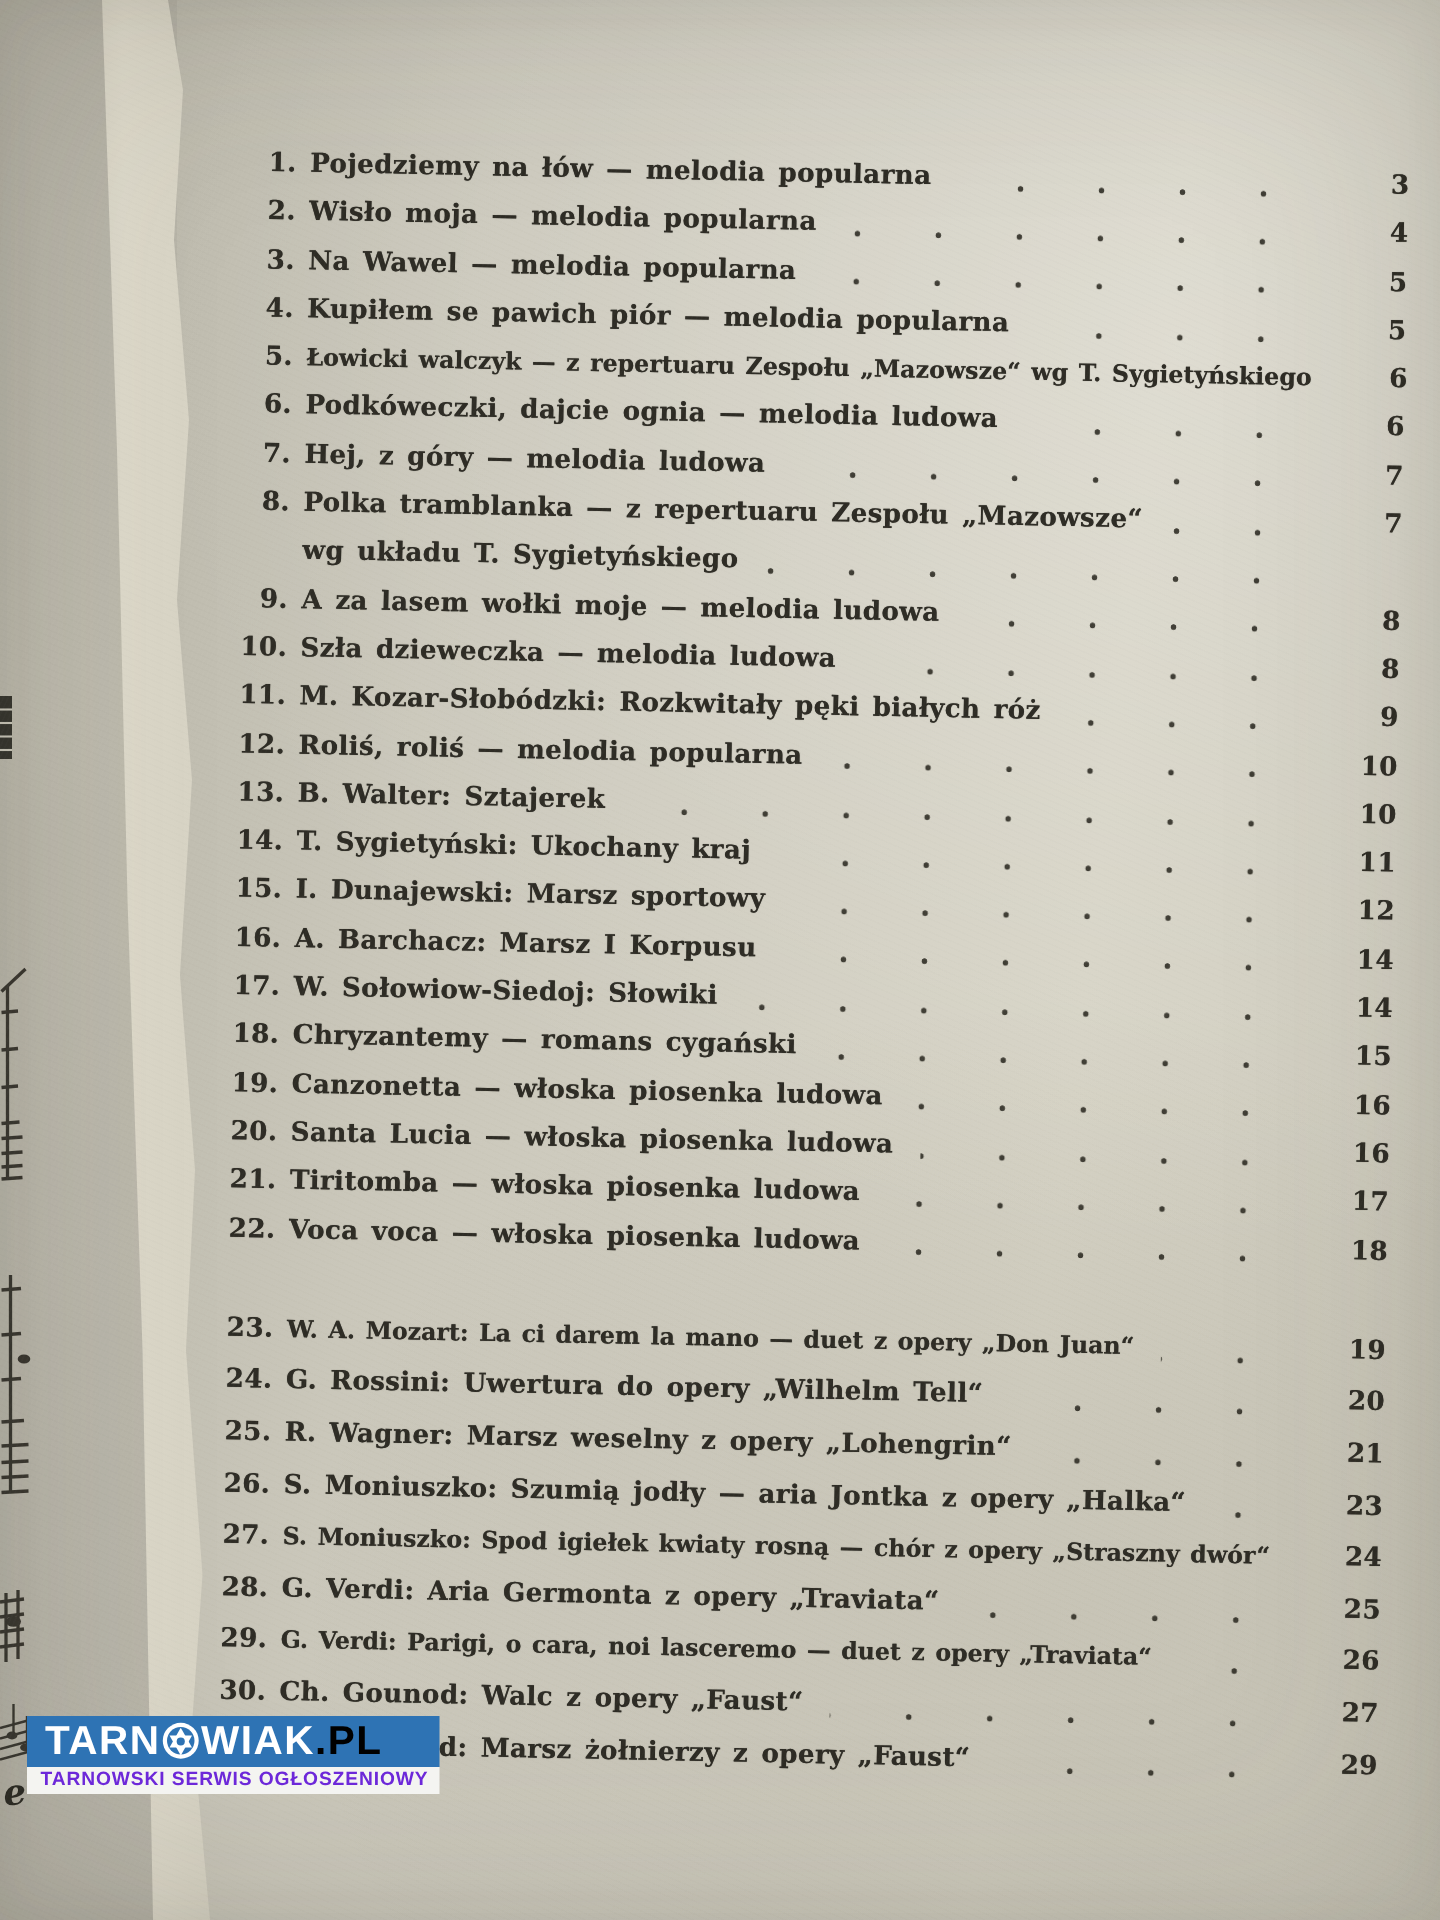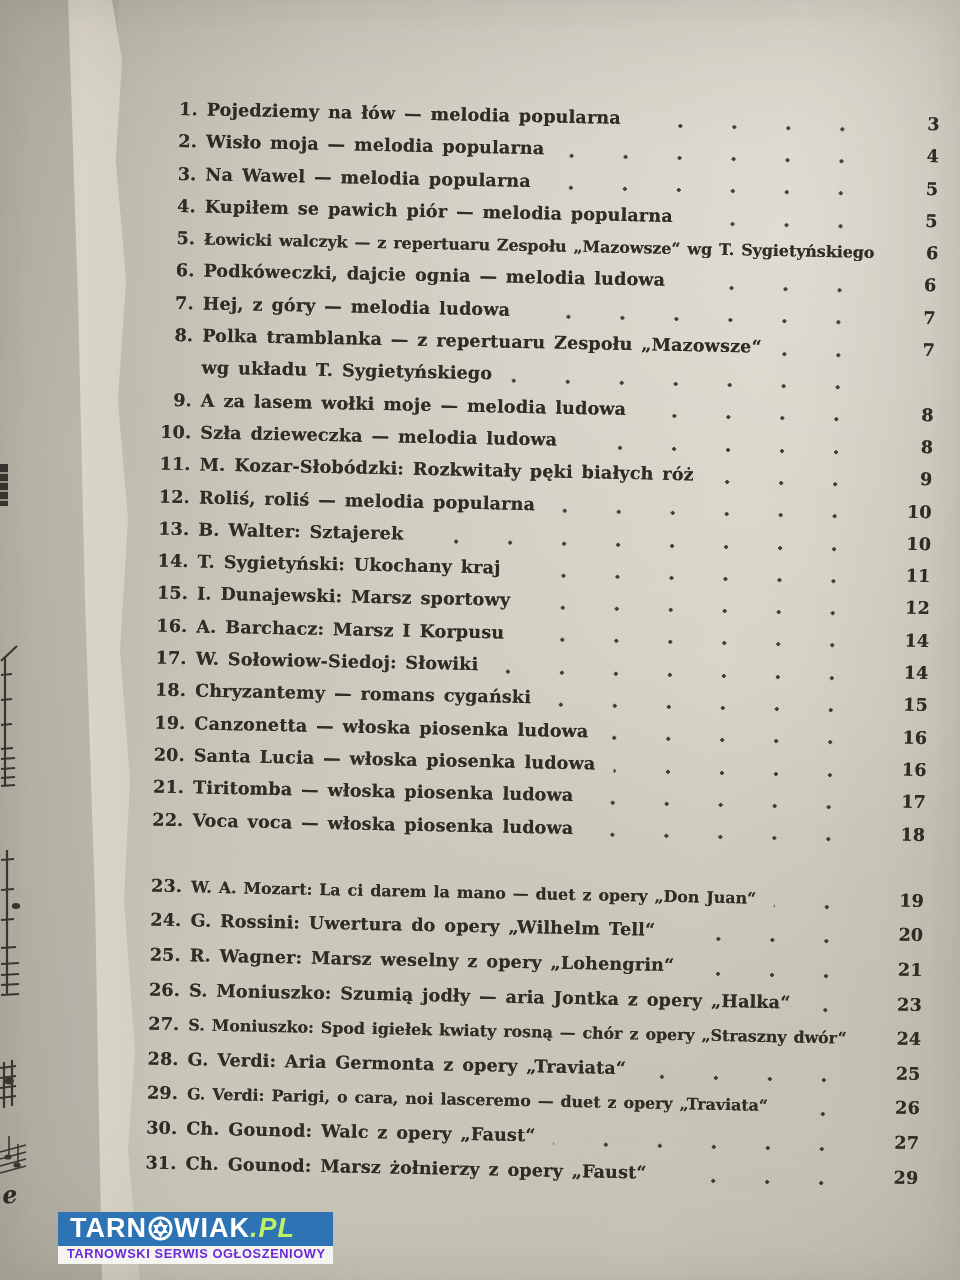--- a/index.html
+++ b/index.html
@@ -48,27 +48,27 @@
   .title{white-space:nowrap;}
   .row.long .title{font-size:15.8px;letter-spacing:0;word-spacing:1.5px;}
   .leader{
     flex:1 1 auto;min-width:0;height:7px;margin:0 10px 0 18px;align-self:center;
     background-image:radial-gradient(circle at 3px 4px, rgba(43,41,33,.88) 1.7px, rgba(43,41,33,0) 2.1px);
     background-size:54px 7px;background-repeat:repeat-x;background-position:right center;
   }
   .page{flex:0 0 36px;text-align:right;}
   .vignette{position:absolute;inset:0;z-index:4;pointer-events:none;
     box-shadow:inset 0 0 150px rgba(60,55,40,0.17), inset 0 0 35px rgba(60,55,40,0.07);}
-  .watermark{position:absolute;left:18px;top:1212px;z-index:10;line-height:1;margin-left:40px;}
+  .watermark{position:absolute;left:18px;top:1144px;z-index:10;line-height:1;}
   .wm-main{
     display:flex;align-items:center;background:#2e73b4;padding:3px 10px 4px 12px;
     font-family:"Liberation Sans",sans-serif;font-weight:700;font-size:27px;
     color:#ffffff;letter-spacing:1px;white-space:nowrap;
   }
-  .wm-main .tld{color:#bef264;font-style:italic;}
+  .wm-main .tld{color:#000000;}
   .wm-star{margin:0 1px;display:inline-block;}
   .wm-sub{
     background:#f4f4f1;color:#6d28d9;padding:2px 7px 3px 9px;
     font-family:"Liberation Sans",sans-serif;font-weight:700;font-size:12.8px;
     letter-spacing:.6px;white-space:nowrap;
   }
 </style>
 </head>
 <body>
 

